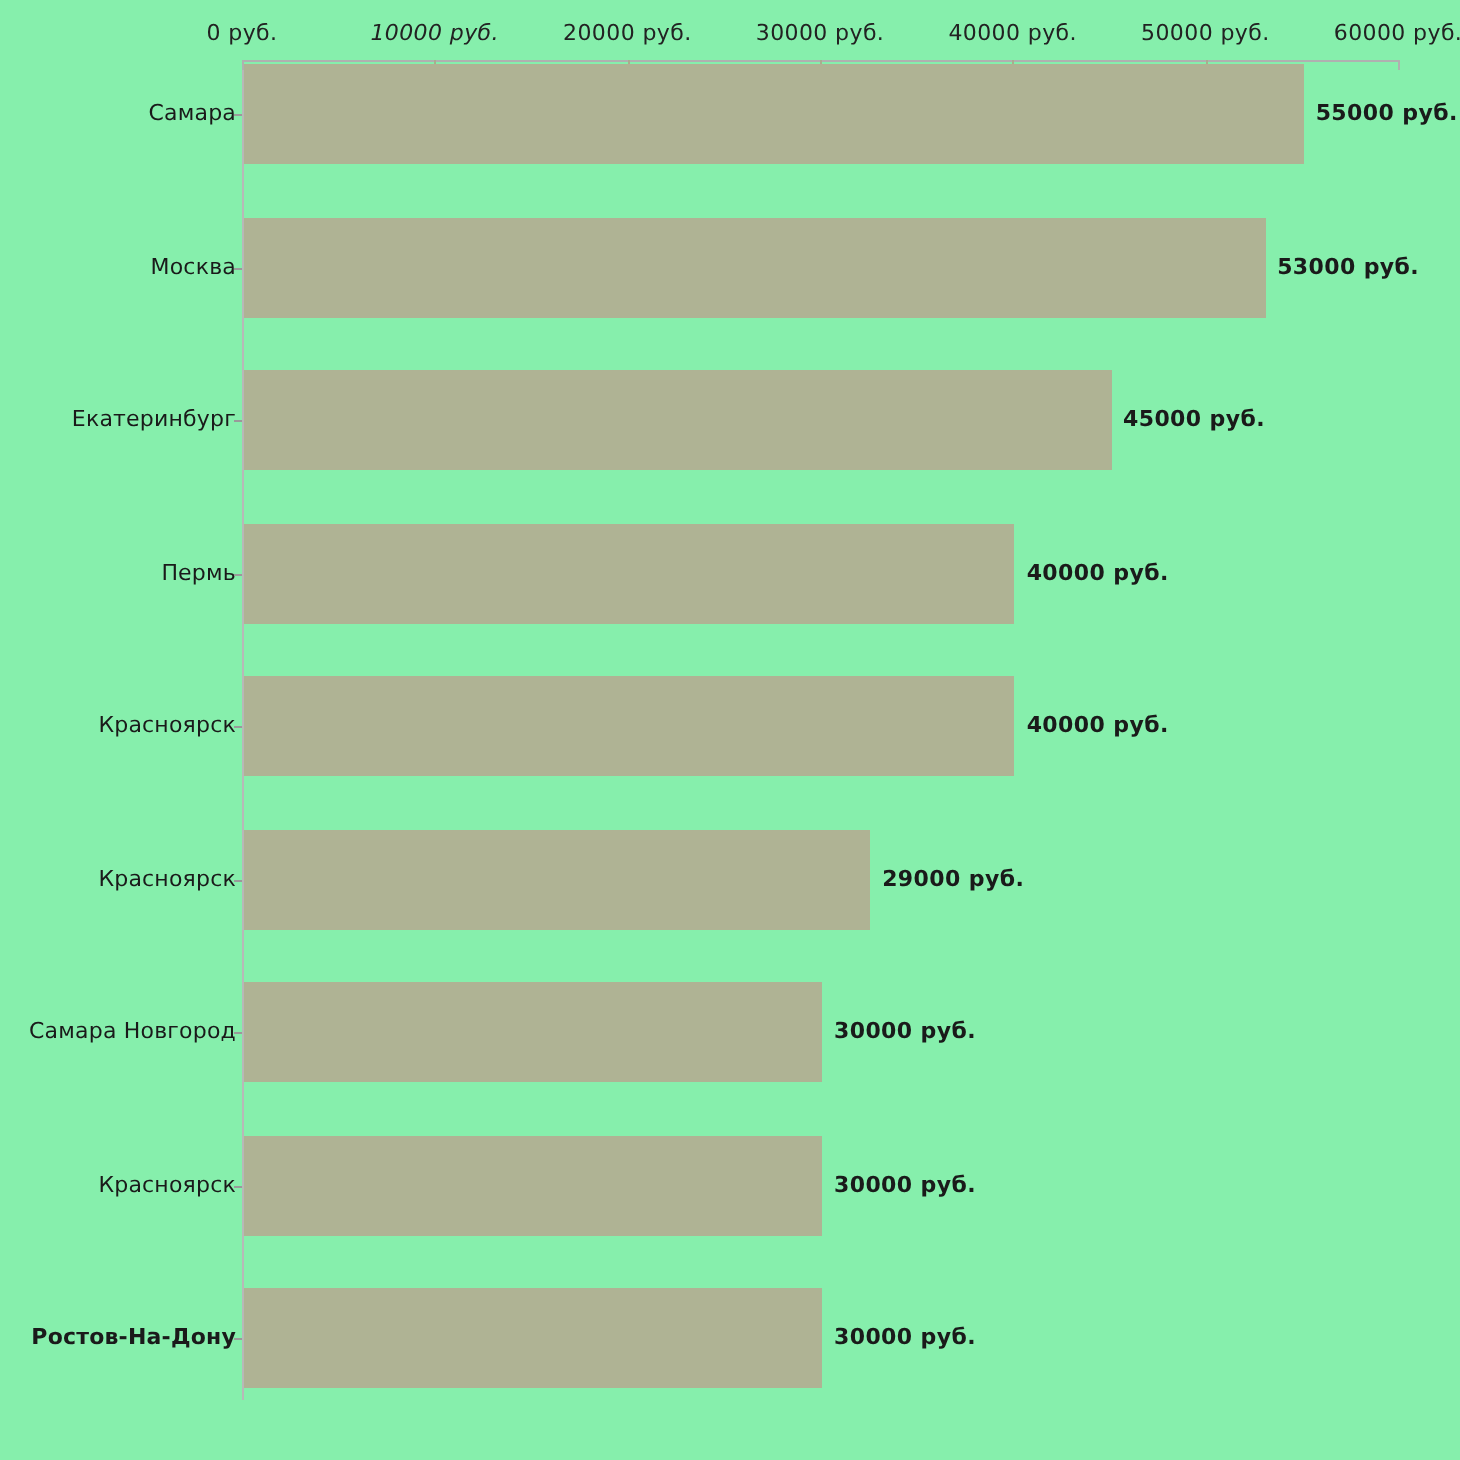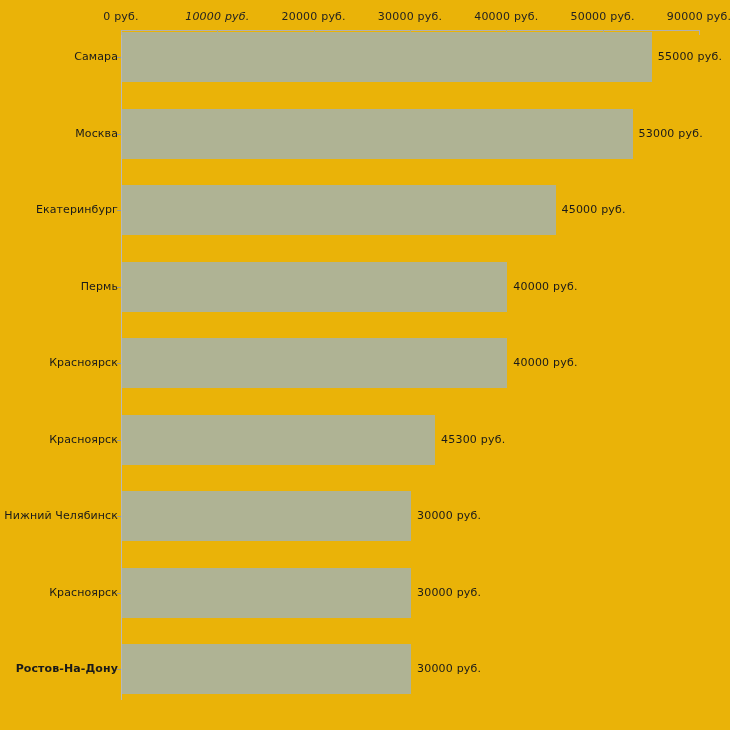--- a/index.html
+++ b/index.html
@@ -10,21 +10,21 @@
   body {
     font-family: "DejaVu Sans", sans-serif;
     width: 730px;
     height: 730px;
     overflow: hidden;
   }
   #chart-root {
     position: relative;
     width: 730px;
     height: 730px;
-    background: #eab308;
+    background: #86efac;
   }
 
   
   .axis-top {
     position: absolute;
     left: 121px;
     top: 30px;
     width: 578px;
     height: 1px;
     background: #b0b0b0;
@@ -85,20 +85,21 @@
     position: absolute;
     left: 122px;
     background: #afb394;
   }
   .bar-value {
     position: absolute;
     font-size: 11px;
     color: #1a1a1a;
     white-space: nowrap;
     letter-spacing: 0.2px;
+    font-weight: bold;
   }
 </style>
 </head>
 <body>
 
 <div id="chart-root">
 
   <div class="axis-top"></div>
 
   <div class="axis-left"></div>
@@ -110,21 +111,21 @@
       <div class="tick-label" style="left: 217.333px; font-style: italic;">10000 руб.</div>
       <div class="tick-mark" style="left: 313.667px;"></div>
       <div class="tick-label" style="left: 313.667px;">20000 руб.</div>
       <div class="tick-mark" style="left: 410px;"></div>
       <div class="tick-label" style="left: 410px;">30000 руб.</div>
       <div class="tick-mark" style="left: 506.333px;"></div>
       <div class="tick-label" style="left: 506.333px;">40000 руб.</div>
       <div class="tick-mark" style="left: 602.667px;"></div>
       <div class="tick-label" style="left: 602.667px;">50000 руб.</div>
       <div class="tick-mark edge" style="left: 699px;"></div>
-      <div class="tick-label" style="left: 699px;">90000 руб.</div>
+      <div class="tick-label" style="left: 699px;">60000 руб.</div>
     </div>
 
   <div id="bars-layer">
       <div class="bar-row" style="top: 0px;">
         <div class="cat-label" style="top: 50px;">Самара</div>
         <div class="cat-tick" style="top: 57px;"></div>
         <div class="bar" title="55000 руб." style="top: 32px; width: 529.833px; height: 50px; background: rgb(175, 179, 148);"></div>
         <div class="bar-value" style="left: 657.833px; top: 50px;">55000 руб.</div>
       </div>
       <div class="bar-row" style="top: 0px;">
@@ -148,24 +149,24 @@
       <div class="bar-row" style="top: 0px;">
         <div class="cat-label" style="top: 356px;">Красноярск</div>
         <div class="cat-tick" style="top: 363px;"></div>
         <div class="bar" title="40000 руб." style="top: 338px; width: 385.333px; height: 50px; background: rgb(175, 179, 148);"></div>
         <div class="bar-value" style="left: 513.333px; top: 356px;">40000 руб.</div>
       </div>
       <div class="bar-row" style="top: 0px;">
         <div class="cat-label" style="top: 432.5px;">Красноярск</div>
         <div class="cat-tick" style="top: 439.5px;"></div>
         <div class="bar" title="32500 руб." style="top: 414.5px; width: 313.083px; height: 50px; background: rgb(175, 179, 148);"></div>
-        <div class="bar-value" style="left: 441.083px; top: 432.5px;">45300 руб.</div>
+        <div class="bar-value" style="left: 441.083px; top: 432.5px;">29000 руб.</div>
       </div>
       <div class="bar-row" style="top: 0px;">
-        <div class="cat-label" style="top: 509px;">Нижний Челябинск</div>
+        <div class="cat-label" style="top: 509px;">Самара Новгород</div>
         <div class="cat-tick" style="top: 516px;"></div>
         <div class="bar" title="30000 руб." style="top: 491px; width: 289px; height: 50px; background: rgb(175, 179, 148);"></div>
         <div class="bar-value" style="left: 417px; top: 509px;">30000 руб.</div>
       </div>
       <div class="bar-row" style="top: 0px;">
         <div class="cat-label" style="top: 585.5px;">Красноярск</div>
         <div class="cat-tick" style="top: 592.5px;"></div>
         <div class="bar" title="30000 руб." style="top: 567.5px; width: 289px; height: 50px; background: rgb(175, 179, 148);"></div>
         <div class="bar-value" style="left: 417px; top: 585.5px;">30000 руб.</div>
       </div>

